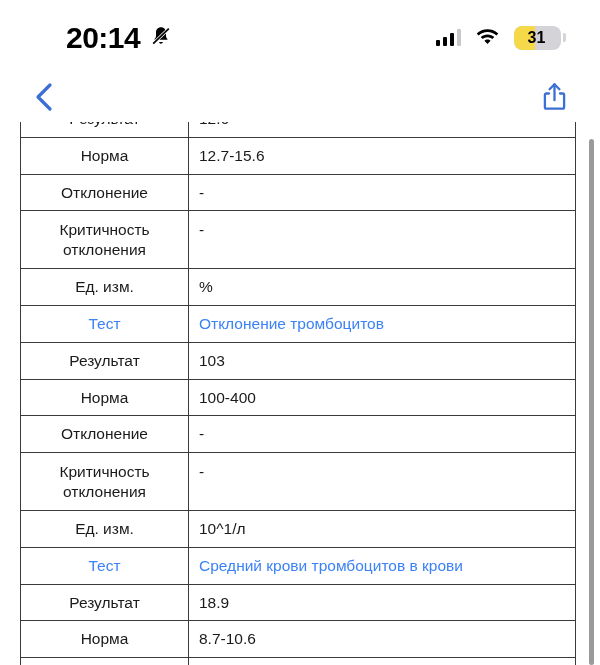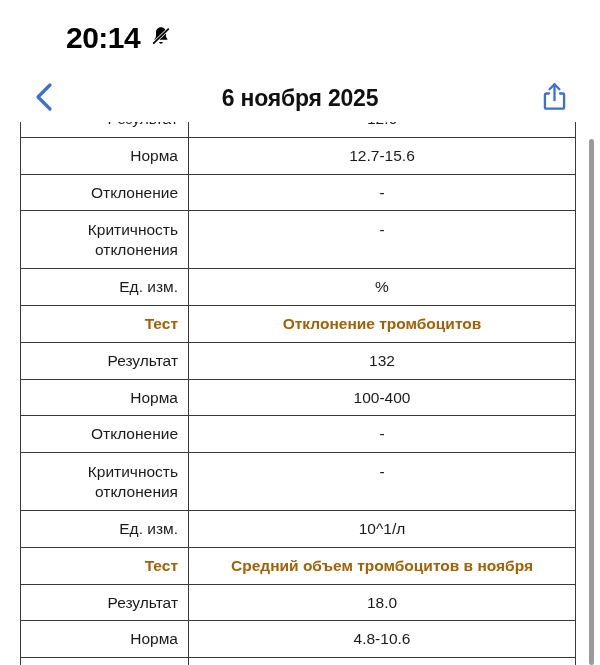--- a/index.html
+++ b/index.html
@@ -145,29 +145,29 @@
   table.report td {
     border: 1px solid #3a3a3a;
     font-size: 15.5px;
     color: #1a1a1a;
     padding: 8px 10px;
     line-height: 1.28;
     vertical-align: middle;
   }
   td.label {
     width: 168px;
-    text-align: right;
+    text-align: center;
     padding-left: 11px;
   }
   td.value {
-    text-align: center;
+    text-align: left;
   }
   tr.test-row td {
-    font-weight: 700;
-    color: #a16207;
+    font-weight: 400;
+    color: #3b82f6;
   }
   tr.tall td { height: 56px; vertical-align: top; padding-top: 9px; }
   tr.tall td.value { vertical-align: top; }
   tr.norm td { height: 30px; }
 
   
   .scrollbar-track {
     position: absolute;
     right: 6px;
     top: 0;
@@ -194,31 +194,52 @@
     <span class="status-time">20:14</span>
     <span class="bell-slash">
       <svg width="24" height="24" viewBox="0 0 24 24">
         <path d="M12 3.2c-2.9 0-5 2.2-5 5.1v3.4c0 1.3-.5 2.2-1.3 3-.4.4-.2 1.1.4 1.1h11.8c.6 0 .8-.7.4-1.1-.8-.8-1.3-1.7-1.3-3V8.3c0-2.9-2.1-5.1-5-5.1z" fill="#000"></path>
         <path d="M10.1 18.1c.2 1 1 1.7 1.9 1.7s1.7-.7 1.9-1.7h-3.8z" fill="#000"></path>
         <line x1="4.2" y1="19.6" x2="19.8" y2="4.6" stroke="#ffffff" stroke-width="3.2"></line>
         <line x1="4.2" y1="19.6" x2="19.8" y2="4.6" stroke="#000000" stroke-width="1.7"></line>
       </svg>
     </span>
   </div>
+  <div class="status-right">
+    <span class="signal-bars">
+      <i></i>
+        <i></i>
+        <i></i>
+        <i></i>
+    </span>
+    <span>
+      <svg width="25" height="19" viewBox="0 0 25 19">
+        <path d="M12.5 3.2C8.3 3.2 4.5 4.8 1.7 7.4L3.6 9.5C6 7.2 9.1 5.9 12.5 5.9s6.5 1.3 8.9 3.6l1.9-2.1C20.5 4.8 16.7 3.2 12.5 3.2z" fill="#000"></path>
+        <path d="M12.5 8.4c-2.6 0-5 1-6.8 2.6l2 2.1c1.3-1.2 3-1.9 4.8-1.9s3.5.7 4.8 1.9l2-2.1C17.5 9.4 15.1 8.4 12.5 8.4z" fill="#000"></path>
+        <path d="M12.5 13.4c-1.2 0-2.3.5-3.1 1.3l3.1 3.3 3.1-3.3c-.8-.8-1.9-1.3-3.1-1.3z" fill="#000"></path>
+      </svg>
+    </span>
+    <span style="display:flex;align-items:center;">
+      <span class="battery">
+        <span class="battery-fill"></span>
+        <span class="battery-label">31</span>
+      </span>
+      <span class="battery-cap"></span>
+    </span>
+  </div>
 </div>
 
 <div class="nav-bar">
   <div class="nav-back">
     <span>
       <svg width="22" height="32" viewBox="0 0 22 32">
         <polyline points="17,4 5,16 17,28" fill="none" stroke="#3b6fd4" stroke-width="3.2" stroke-linecap="round" stroke-linejoin="round"></polyline>
       </svg>
     </span>
   </div>
-  <div class="nav-title">6 ноября 2025</div>
   <div class="nav-share">
     <span>
       <svg width="25" height="29" viewBox="0 0 25 29">
         <path d="M7 11.5H4.3c-.8 0-1.4.6-1.4 1.4v12.3c0 .8.6 1.4 1.4 1.4h16.4c.8 0 1.4-.6 1.4-1.4V12.9c0-.8-.6-1.4-1.4-1.4H18" fill="none" stroke="#3b6fd4" stroke-width="2.3" stroke-linecap="round" stroke-linejoin="round"></path>
         <line x1="12.5" y1="2.4" x2="12.5" y2="18.2" stroke="#3b6fd4" stroke-width="2.3" stroke-linecap="round"></line>
         <polyline points="7.6,7.2 12.5,2.3 17.4,7.2" fill="none" stroke="#3b6fd4" stroke-width="2.3" stroke-linecap="round" stroke-linejoin="round"></polyline>
       </svg>
     </span>
   </div>
 </div>
@@ -246,49 +267,49 @@
           <tr class="norm">
             <td class="label">Ед. изм.</td>
             <td class="value">%</td>
           </tr>
           <tr class="test-row">
             <td class="label">Тест</td>
             <td class="value">Отклонение тромбоцитов</td>
           </tr>
           <tr class="norm">
             <td class="label">Результат</td>
-            <td class="value">132</td>
+            <td class="value">103</td>
           </tr>
           <tr class="norm">
             <td class="label">Норма</td>
             <td class="value">100-400</td>
           </tr>
           <tr class="norm">
             <td class="label">Отклонение</td>
             <td class="value">-</td>
           </tr>
           <tr class="tall">
             <td class="label">Критичность отклонения</td>
             <td class="value">-</td>
           </tr>
           <tr class="norm">
             <td class="label">Ед. изм.</td>
             <td class="value">10^1/л</td>
           </tr>
           <tr class="test-row">
             <td class="label">Тест</td>
-            <td class="value">Средний объем тромбоцитов в ноября</td>
+            <td class="value">Средний крови тромбоцитов в крови</td>
           </tr>
           <tr class="norm">
             <td class="label">Результат</td>
-            <td class="value">18.0</td>
+            <td class="value">18.9</td>
           </tr>
           <tr class="norm">
             <td class="label">Норма</td>
-            <td class="value">4.8-10.6</td>
+            <td class="value">8.7-10.6</td>
           </tr>
           <tr class="norm">
             <td class="label">Отклонение</td>
             <td class="value">отклонение от нормы</td>
           </tr>
         </tbody>
     </table>
   </div>
   <div class="scrollbar-track">
     <div class="scrollbar-thumb"></div>

